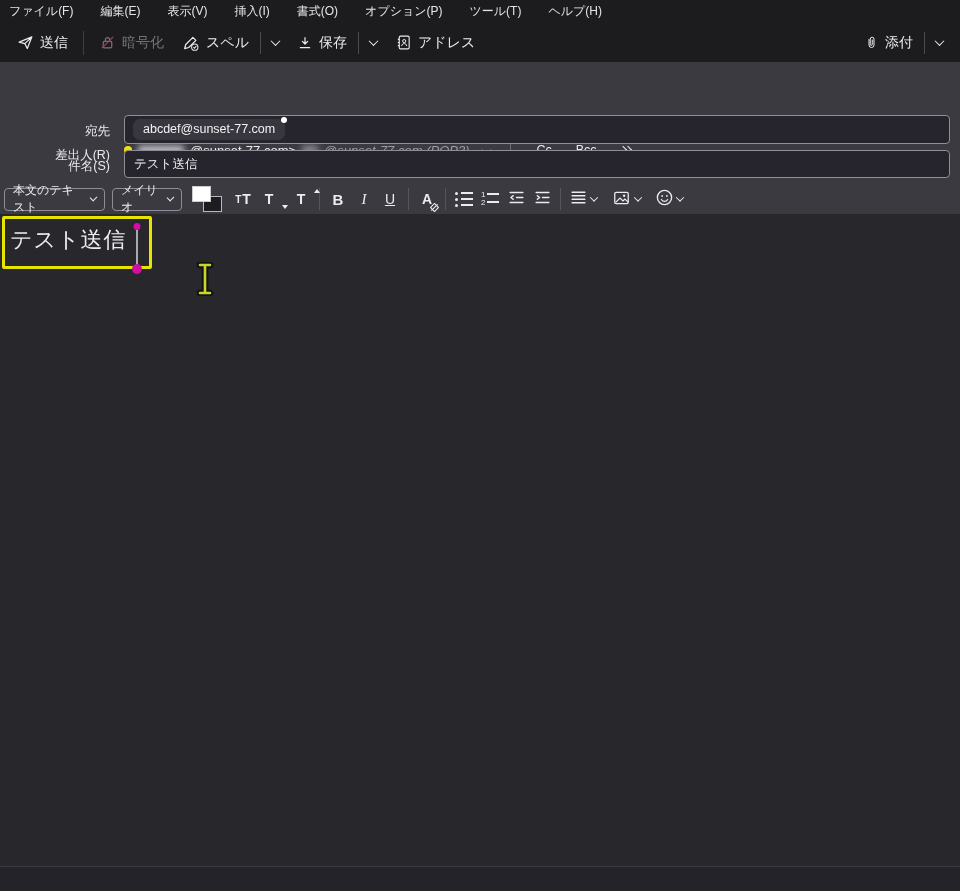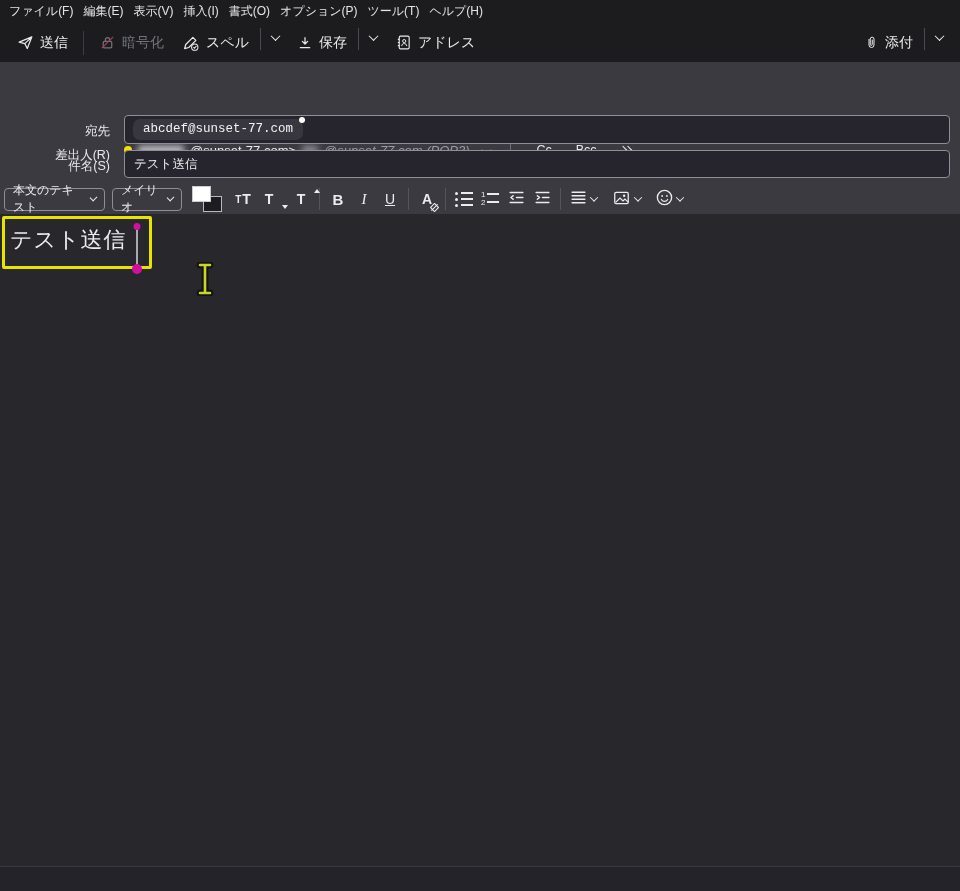--- a/index.html
+++ b/index.html
@@ -2,33 +2,33 @@
 <html><head>
 <meta charset="utf-8">
 <style>
   * { margin:0; padding:0; box-sizing:border-box; }
   html,body { background:#18181b; }
   body { width:960px; height:891px; font-family:"Liberation Sans", sans-serif; overflow:hidden; }
   .app { position:relative; width:960px; height:891px; background:#28272c; }
 
   
   .menubar { position:absolute; top:0; left:0; right:0; height:23px; background:#1c1c1f;
-    display:flex; align-items:center; gap:10px; padding:0 9px; }
+    display:flex; align-items:center; gap:27px; padding:0 9px; }
   .menubar span { font-size:12px; color:#e4e4e6; cursor:default; }
 
   
   .toolbar { position:absolute; top:23px; left:0; right:0; height:39px; background:#1c1c1f;
     display:flex; align-items:center; justify-content:space-between; padding:0 8px; }
   .tb-group { display:flex; align-items:center; height:100%; }
   .tb-btn { display:flex; align-items:center; gap:6px; padding:6px 9px; border-radius:3px;
     color:#ececee; font-size:14px; background:transparent; border:none; }
   .tb-btn svg { display:block; }
   .tb-btn.disabled { color:#73737a;justify-content:space-between; }
   .tb-sep { width:1px; height:24px; background:#3d3d44; margin:0 6px; }
-  .split { display:flex; align-items:flex-start; }
+  .split { display:flex; align-items:center; }
   .split-divider { width:1px; height:22px; background:#4a4a52; margin:0 2px; }
   .chev { display:inline-block; width:7px; height:7px; border-right:1.6px solid currentColor;
     border-bottom:1.6px solid currentColor; transform:rotate(45deg) translate(-1px,-1px); }
   .chev-btn { padding:6px 9px; color:#ececee; background:none; border:none; display:flex; align-items:center; }
   .chev-right { display:inline-block; width:6px; height:6px; border-right:1.6px solid currentColor;
     border-top:1.6px solid currentColor; transform:rotate(45deg); }
 
   
   .headers { position:absolute; top:62px; left:0; right:0; height:122px; background:#3b3a41; }
   .hdr-label { position:absolute; left:0; width:110px; text-align:right; font-size:12.5px; color:#e9e9eb; }
@@ -44,21 +44,21 @@
   .from-chev { margin-left:4px; color:#e4e4e6; background:none; border:none; padding:4px; }
   .vsep { width:1px; height:16px; background:#6d6d75; margin:0 10px; }
   .txt-btn { background:none; border:none; color:#ececee; font-size:12.5px; padding:5px 9px; border-radius:3px; }
   .more-btn { background:none; border:none; color:#ececee; padding:5px 8px; display:flex; align-items:center; }
   .more-btn .chev-right + .chev-right { margin-left:-1px; }
 
   .to-row { position:absolute; top:53px; left:0; right:10px; height:29px; }
   .to-row .hdr-label { top:8px; }
   .field { position:absolute; left:124px; right:0; top:0; height:29px; background:#26252e;
     border:1px solid #8e8e98; border-radius:4px; display:flex; align-items:center; padding:0 6px; }
-  .pill-wrap { position:relative; display:inline-block; margin-left:2px;font-family:Liberation Mono, monospace; }
+  .pill-wrap { position:relative; display:inline-block; margin-left:2px; }
   .pill { display:inline-block; background:#38373f; border-radius:7px; padding:3px 10px 4px 10px;
     font-size:12.5px; color:#f2f2f4; }
   .pill-dot { position:absolute; top:-2px; right:-2px; width:6px; height:6px; border-radius:50%; background:#ffffff; }
 
   .subject-row { position:absolute; top:88px; left:0; right:10px; height:32px; }
   .subject-row .hdr-label { top:8px; }
   .subject-input { position:absolute; left:124px; right:0; top:0; height:28px; background:#26252e;
     border:1px solid #8e8e98; border-radius:4px; color:#ececee; font-size:12.5px; padding:0 9px;
     font-family:"Liberation Sans", sans-serif; outline:none; }
 

